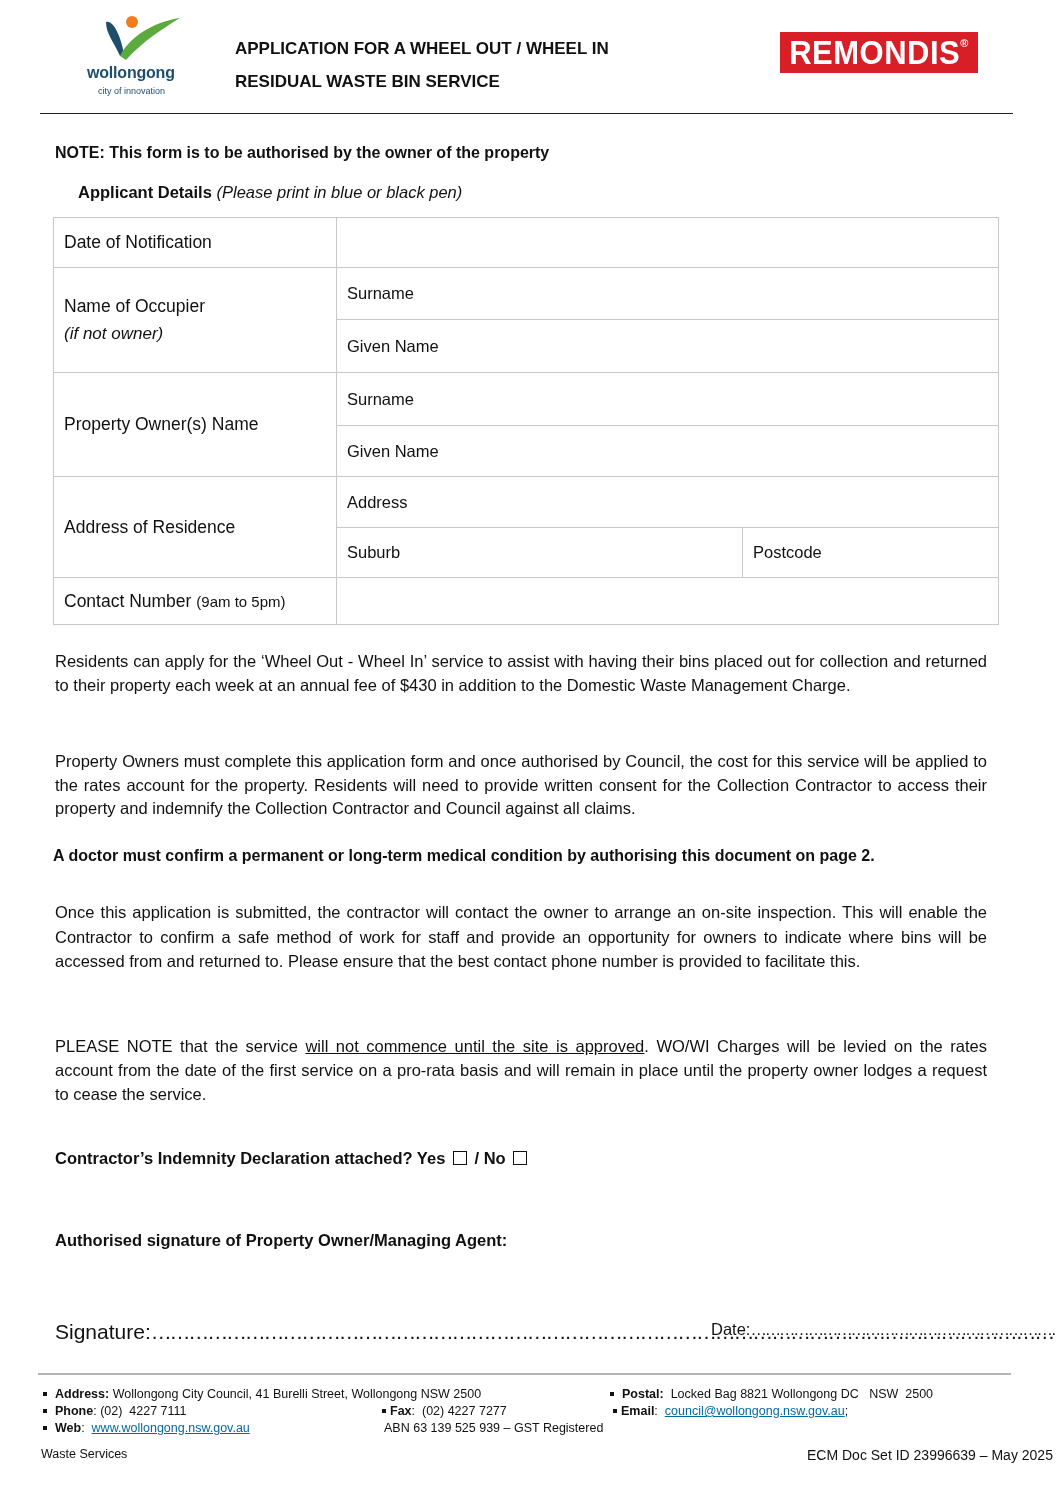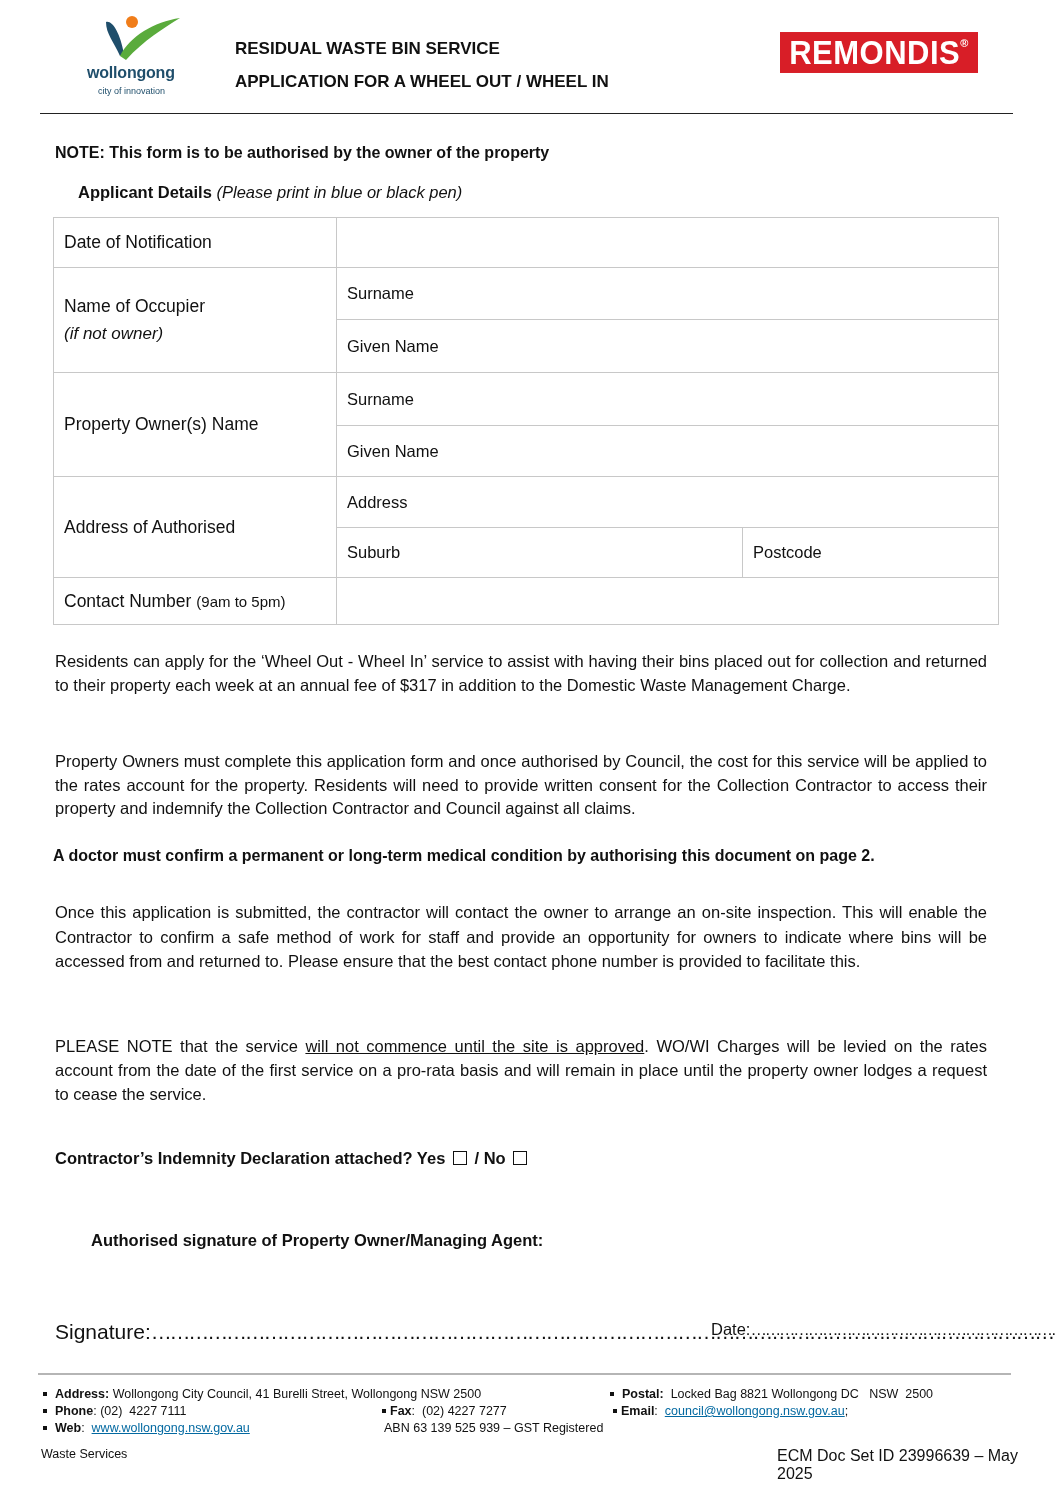--- a/index.html
+++ b/index.html
@@ -30,48 +30,48 @@
   table.form td.sub { font-size: 16.5px; }
   .lbl .small { font-size: 15px; }
   .lbl i { font-size: 17px; }
 
   .para { left: 55px; width: 932px; font-size: 16.5px; line-height: 23.5px; text-align: justify; color: #111; }
   .para u { text-decoration: underline; }
   .doctor { left: 53px; top: 847px; font-size: 16px; font-weight: bold; }
 
   .indemnity { left: 55px; top: 1149px; font-size: 16.5px; font-weight: bold; }
   .cb { display: inline-block; width: 12px; height: 12px; border: 1.6px solid #111; vertical-align: -1px; margin: 0 3px; }
-  .auth { left: 55px; top: 1231px; font-size: 16.5px; font-weight: bold; margin-left: 36px; }
+  .auth { left: 55px; top: 1231px; font-size: 16.5px; font-weight: bold; }
   .sig { left: 55px; top: 1320px; font-size: 21px; }
   .date { left: 711px; top: 1320px; font-size: 16.5px; }
 
   .rule-bot { left: 38px; top: 1373px; width: 973px; border-top: 2px solid #b5b5b5; }
   .foot { font-size: 12.5px; color: #111; line-height: 17px; }
   .foot b { font-weight: bold; }
   .foot a { color: #0369a1; text-decoration: underline; }
   .bullet { display: inline-block; width: 4px; height: 4px; background: #111; margin: 0 8px 2px 2px; vertical-align: middle; }
   .waste { left: 41px; top: 1447px; font-size: 12.5px; }
-  .ecm { left: 777px; top: 1447px; font-size: 16px; }
+  .ecm { left: 807px; top: 1447px; font-size: 14px; }
 </style>
 </head>
 <body>
 
 <div class="abs logo-wol">
   <svg width="110" height="50" viewBox="0 0 110 50">
     <path d="M22 8 C28 6 36 18 40 40 L36 42 C30 28 22 20 22 8 Z" fill="#1f4e6b"></path>
     <path d="M36 42 C46 22 70 8 96 4 C80 14 60 26 42 46 Z" fill="#5aab3c"></path>
     <circle cx="48" cy="8" r="6" fill="#f07d1a"></circle>
   </svg>
   <div class="wordmark">wollongong</div>
   <div class="tagline">city of innovation</div>
 </div>
 
 <div class="abs title">
+  <div>APPLICATION FOR A WHEEL OUT / WHEEL IN</div>
   <div>RESIDUAL WASTE BIN SERVICE</div>
-  <div>APPLICATION FOR A WHEEL OUT / WHEEL IN</div>
 </div>
 
 <div class="abs remondis"><span>REMONDIS</span><sup>®</sup></div>
 
 <div class="abs rule-top"></div>
 
 <div class="abs note">NOTE:  This form is to be authorised by the owner of the property</div>
 <div class="abs applicant">
   <b>Applicant Details</b> <i>(Please print in blue or black pen)</i>
 </div>
@@ -93,35 +93,35 @@
     <td colspan="2" class="sub">Given Name</td>
   </tr>
   <tr style="height:53px">
     <td class="lbl" rowspan="2">Property Owner(s) Name</td>
     <td colspan="2" class="sub">Surname</td>
   </tr>
   <tr style="height:51px">
     <td colspan="2" class="sub">Given Name</td>
   </tr>
   <tr style="height:51px">
-    <td class="lbl" rowspan="2">Address of Authorised</td>
+    <td class="lbl" rowspan="2">Address of Residence</td>
     <td colspan="2" class="sub">Address</td>
   </tr>
   <tr style="height:50px">
     <td class="sub" style="width:395px">Suburb</td>
     <td class="sub">Postcode</td>
   </tr>
   <tr style="height:47px">
     <td class="lbl"><span>Contact Number</span> <span class="small">(9am to 5pm)</span></td>
     <td colspan="2"></td>
   </tr>
 </tbody>
   </table>
 
-<div class="abs para" style="top:650px">Residents can apply for the ‘Wheel Out - Wheel In’ service to assist with having their bins placed out for collection and returned to their property each week at an annual fee of $317 in addition to the Domestic Waste Management Charge.</div>
+<div class="abs para" style="top:650px">Residents can apply for the ‘Wheel Out - Wheel In’ service to assist with having their bins placed out for collection and returned to their property each week at an annual fee of $430 in addition to the Domestic Waste Management Charge.</div>
 <div class="abs para" style="top:750px">Property Owners must complete this application form and once authorised by Council, the cost for this service will be applied to the rates account for the property. Residents will need to provide written consent for the Collection Contractor to access their property and indemnify the Collection Contractor and Council against all claims.</div>
 <div class="abs doctor">A doctor must confirm a permanent or long-term medical condition by authorising this document on page 2.</div>
 <div class="abs para" style="top:900px;line-height:24.5px">Once this application is submitted, the contractor will contact the owner to arrange an on-site inspection. This will enable the Contractor to confirm a safe method of work for staff and provide an opportunity for owners to indicate where bins will be accessed from and returned to. Please ensure that the best contact phone number is provided to facilitate this.</div>
 <div class="abs para" style="top:1034px;line-height:24px"><span>PLEASE NOTE that the service </span><u>will not commence until the site is approved</u><span>. WO/WI Charges will be levied on the rates account from the date of the first service on a pro-rata basis and will remain in place until the property owner lodges a request to cease the service.</span></div>
 
 <div class="abs indemnity">
   <span>Contractor’s Indemnity Declaration attached? Yes</span>
   <span class="cb"></span><span> / No</span>
   <span class="cb"></span>
 </div>

